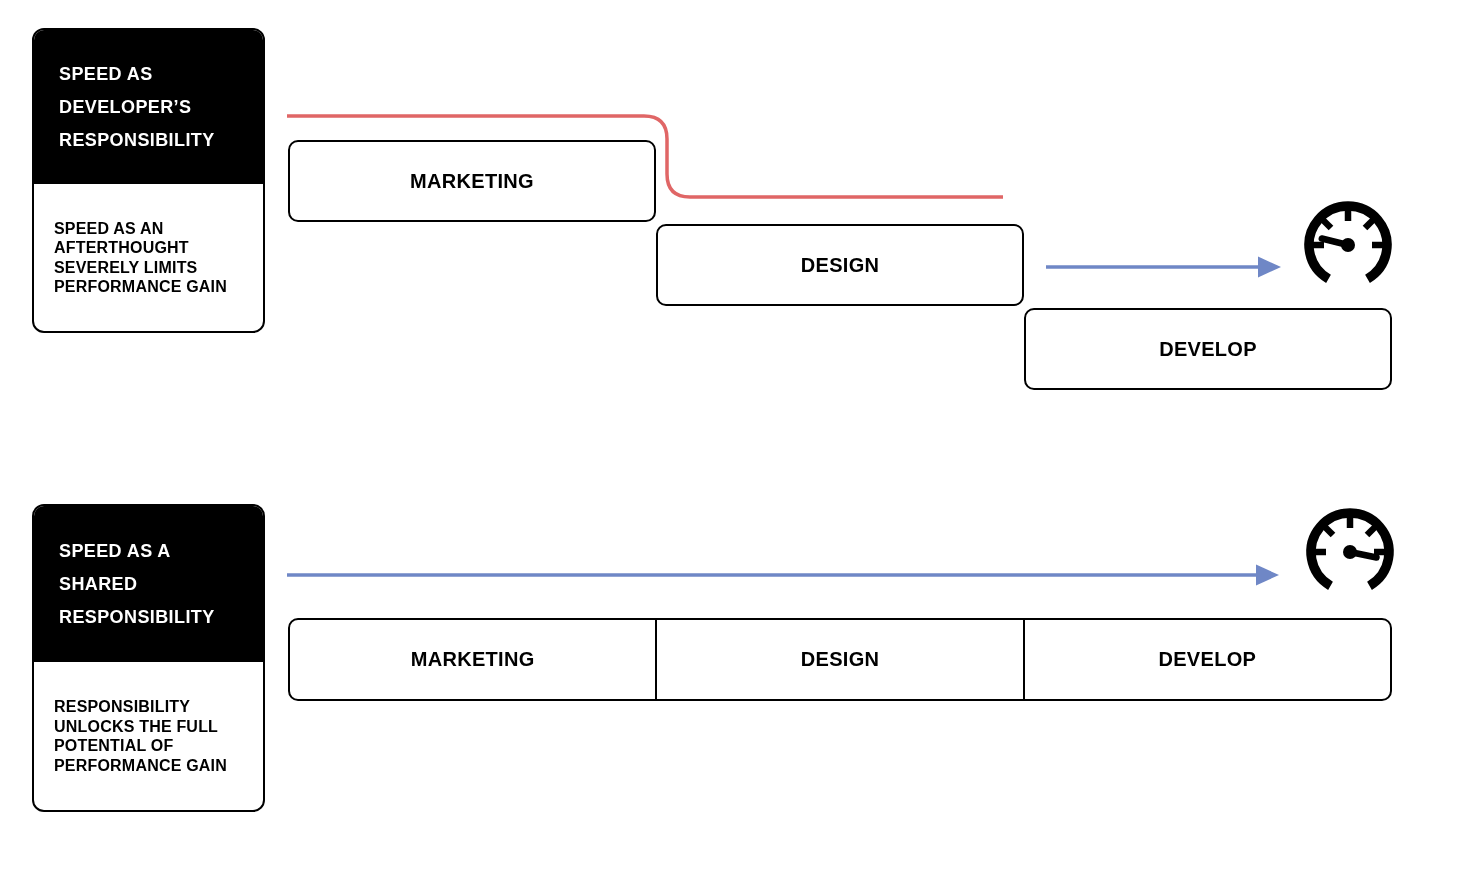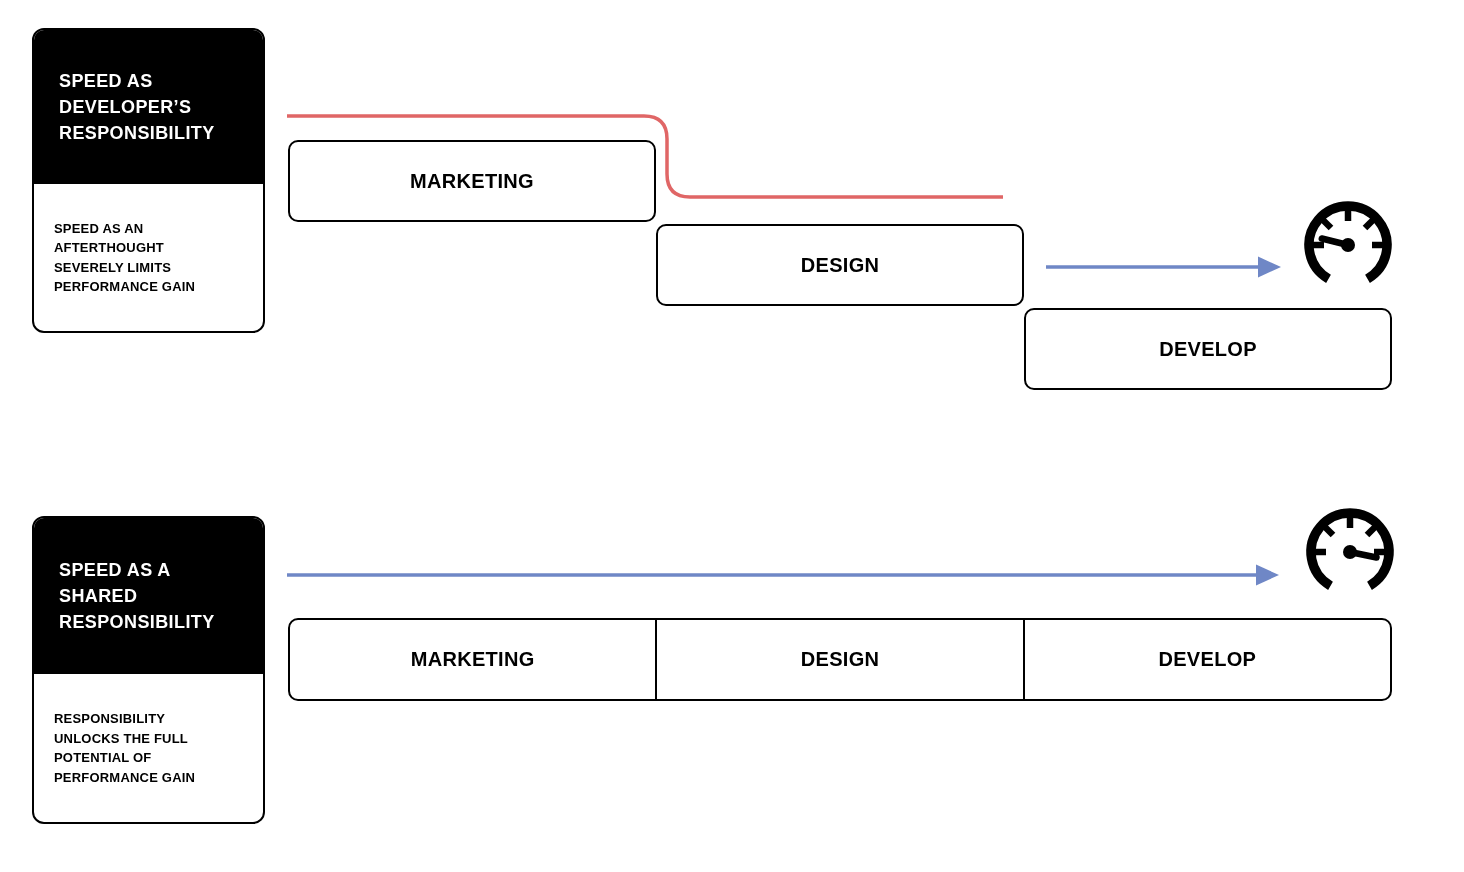--- a/index.html
+++ b/index.html
@@ -34,43 +34,43 @@
     box-sizing: border-box;
   }
   .card-black {
     background: var(--ink, #000);
     color: #ffffff;
     display: flex;
     align-items: center;
     padding-left: 25px;
     padding-right: 6px;
     font-size: 18px;
-    line-height: 26px;
+    line-height: 33px;
     font-weight: 700;
     letter-spacing: 0.4px;
     white-space: pre-line;
     box-sizing: border-box;
   }
   .card-white {
     flex: 1;
     display: flex;
     align-items: center;
     padding-left: 20px;
     padding-right: 16px;
     color: var(--ink, #000);
-    font-size: 13px;
+    font-size: 16px;
     line-height: 19.5px;
     font-weight: 700;
     letter-spacing: 0.2px;
     white-space: pre-line;
     box-sizing: border-box;
   }
   .card-top    { top: 28px;  height: 305px; }
   .card-top    .card-black { height: 154px; }
-  .card-bottom { top: 516px; height: 308px; }
+  .card-bottom { top: 504px; height: 308px; }
   .card-bottom .card-black { height: 156px; }
 
   .step-box {
     position: absolute;
     width: 368px;
     height: 82px;
     background: #ffffff;
     border: 2.5px solid var(--ink, #000);
     border-radius: 10px;
     display: flex;

